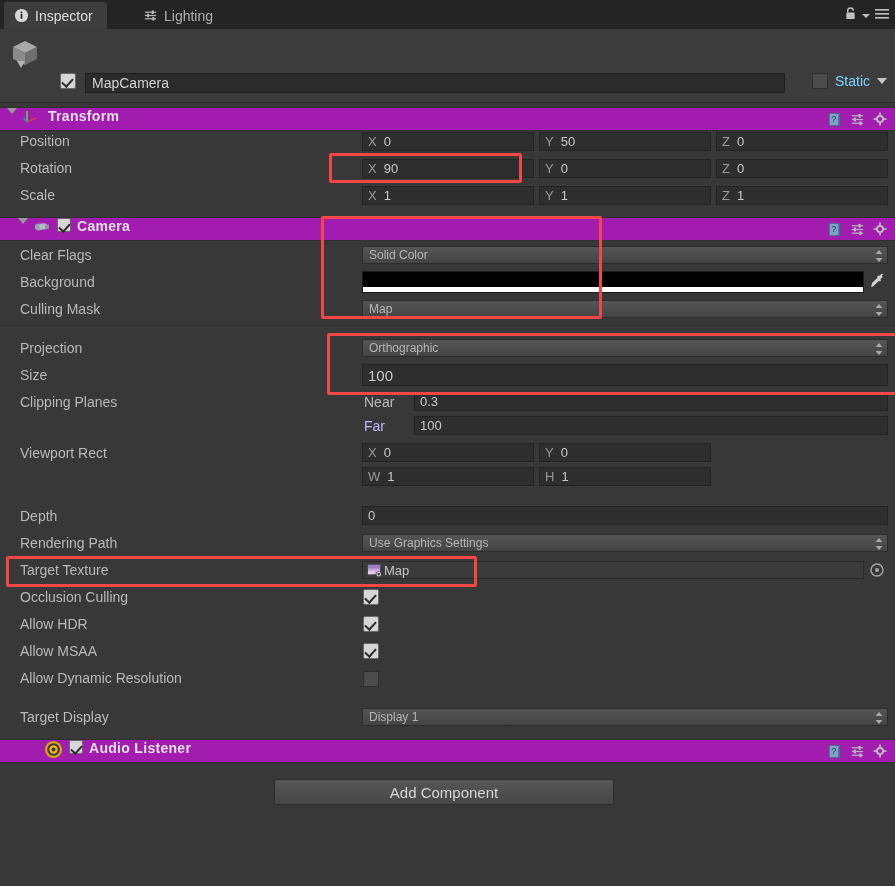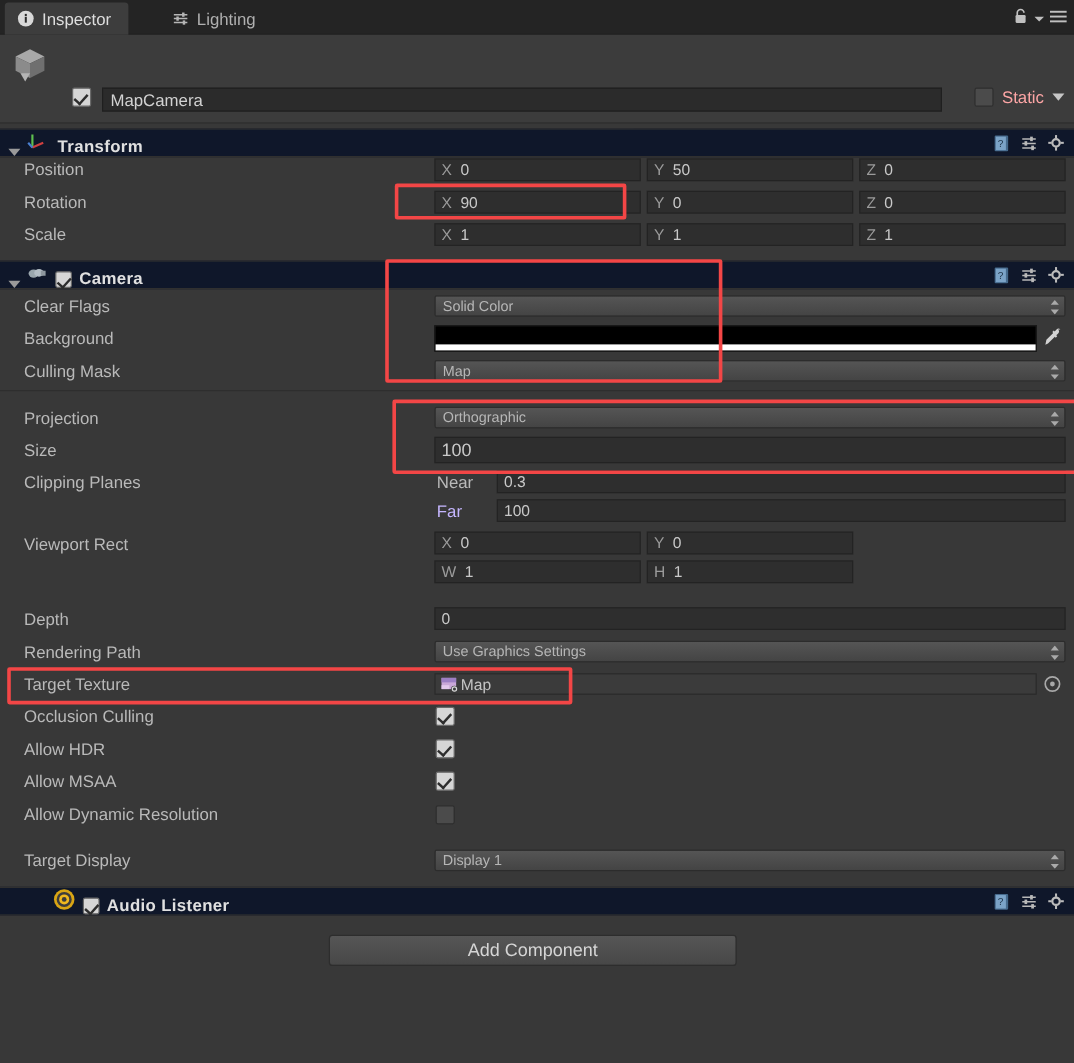--- a/index.html
+++ b/index.html
@@ -50,21 +50,21 @@
     content:""; position:absolute; left:3px; top:2px; width:5px; height:9px;
     border:solid #2d2d2d; border-width:0 2.4px 2.4px 0; transform:rotate(42deg);
   }
   .unity-check.dark { background:#4b4b4b; border:1px solid #2e2e2e; }
   .go-name-row { position:absolute; left:60px; top:44px; display:flex; align-items:flex-start; gap:9px; }
   .go-name-field {
     width: 700px; height:20px; background:#2b2b2b; border:1px solid #1f1f1f;
     color:#d2d2d2; font-size:14px; padding:0 6px; line-height:18px;
   }
   .static-group { position:absolute; right:8px; top:44px; display:flex; align-items:center; gap:7px; }
-  .static-label { font-size:14px; color:#fca5a5; }
+  .static-label { font-size:14px; color:#7dd3fc; }
   .tri-down { width:0;height:0;border-left:5px solid transparent;border-right:5px solid transparent;border-top:6px solid #c6c6c6; }
 
   .tag-row { position:absolute; left:0; top:74px; width:895px; height:26px; display:flex; align-items:center; }
   .inline-label { color:#c2c2c2; font-size:14px; }
 
   
   .popup {
     background: linear-gradient(#555555,#444444);
     border:1px solid #2c2c2c; border-radius:2px;
     height:18px; display:flex; align-items:center;
@@ -79,23 +79,23 @@
   }
   .objfield {
     background:#3b3b3b; border:1px solid #2a2a2a;
     height:18px; display:flex; align-items:center; gap:2px;
     padding:0 4px; color:#c4c4c4; font-size:13px;
   }
 
   
   .comp-header {
     position:absolute; left:0; width:895px; height:24px;
-    background:#0f172a;
+    background:#a21caf;
     border-top:1px solid #303030; border-bottom:1px solid #303030;
-    display:flex; align-items:flex-end;
+    display:flex; align-items:flex-start;
   }
   .foldout {
     width:0;height:0; margin-left:7px; margin-right:5px;
     border-left:5px solid transparent;border-right:5px solid transparent;
     border-top:6px solid #9a9a9a;
   }
   .comp-title { font-weight:bold; font-size:14px; color:#e0e0e0; letter-spacing:.3px; }
   .comp-right { position:absolute; right:7px; top:4px; display:flex; align-items:center; gap:8px; }
 
   
@@ -285,21 +285,21 @@
   </div>
   <div class="numfield" style="position:absolute;left:539px;top:186px;width:172px;">
     <span style="color:#9b9b9b;margin-right:7px;">Y</span>
     <span>1</span>
   </div>
   <div class="numfield" style="position:absolute;left:716px;top:186px;width:172px;">
     <span style="color:#9b9b9b;margin-right:7px;">Z</span>
     <span>1</span>
   </div>
 
-  <div class="comp-header" style="top:217px;">
+  <div class="comp-header" style="top:217px;padding-left:11px;">
     <span class="foldout"></span>
     <span style="margin-right:6px;">
       <svg width="18" height="18" viewBox="0 0 18 18">
         <ellipse cx="6" cy="9" rx="4.2" ry="3.4" fill="#9aa6ad"></ellipse>
         <ellipse cx="10.5" cy="8.4" rx="4" ry="3.2" fill="#b3bdc4"></ellipse>
         <rect x="12" y="6.6" width="4" height="4.2" fill="#8e989f"></rect>
       </svg>
     </span>
     <span class="unity-check checked" style="margin-right:6px;width:14px;height:14px;"></span>
     <span class="comp-title">Camera</span>

